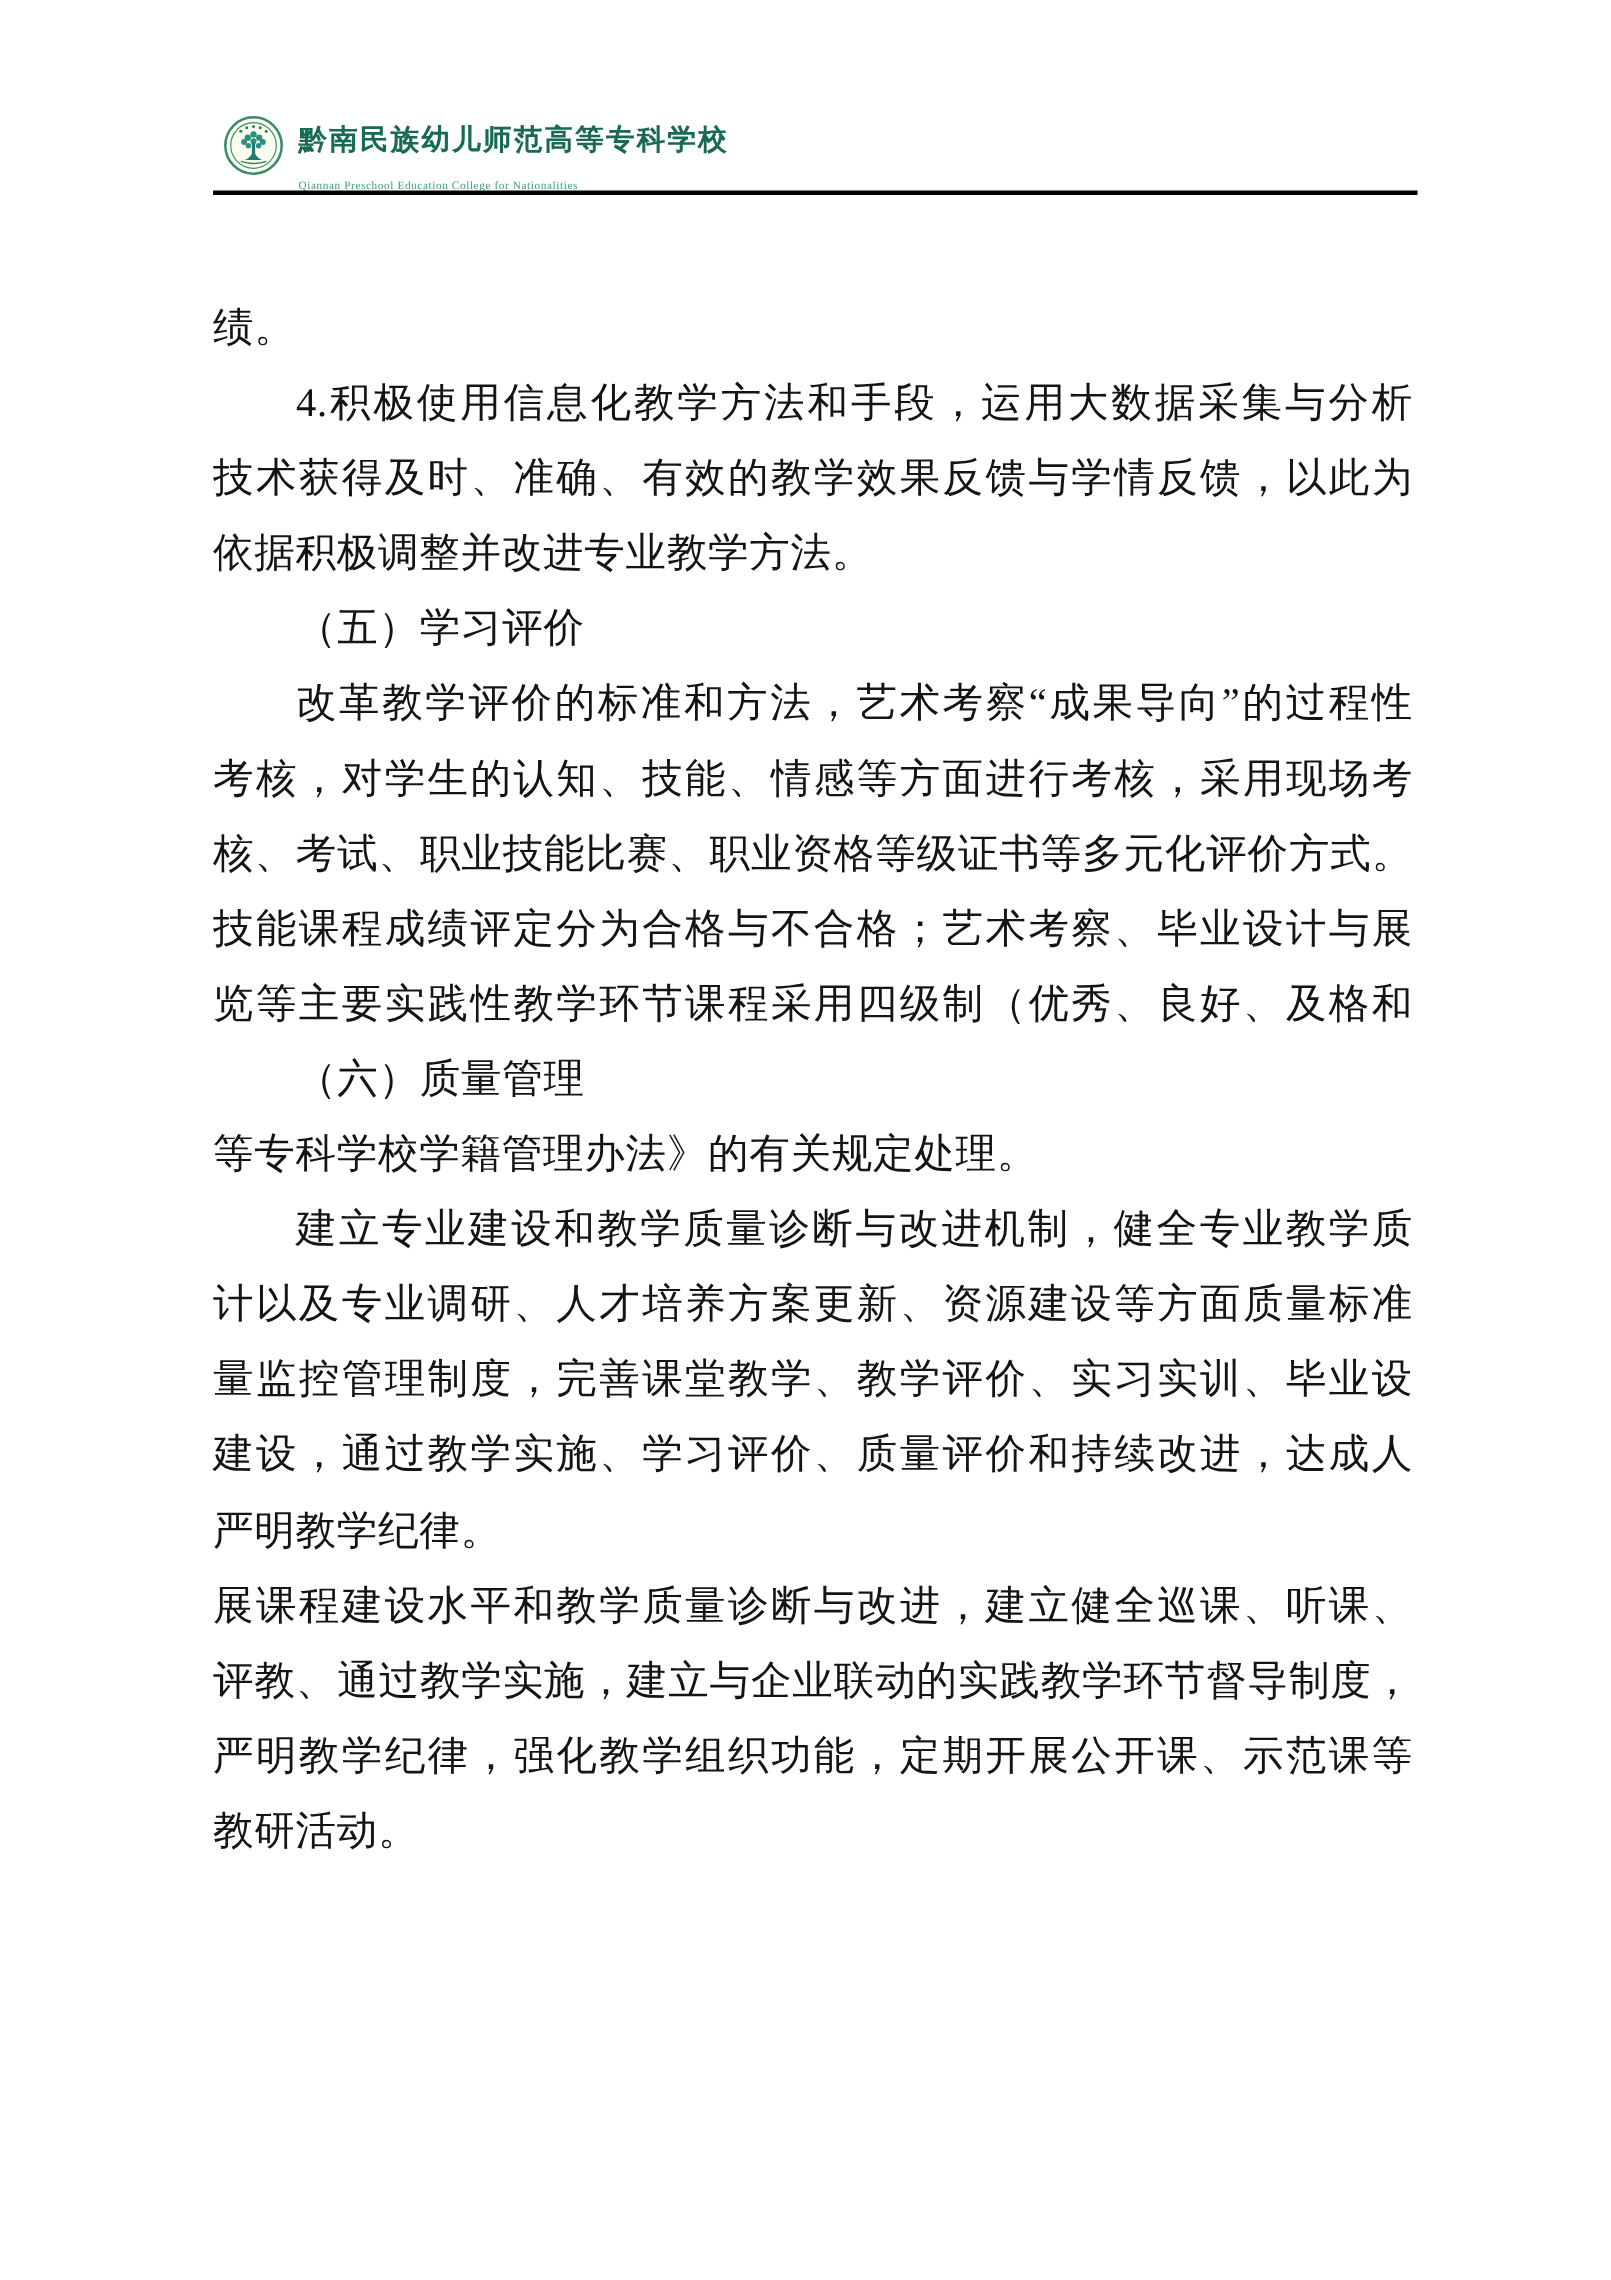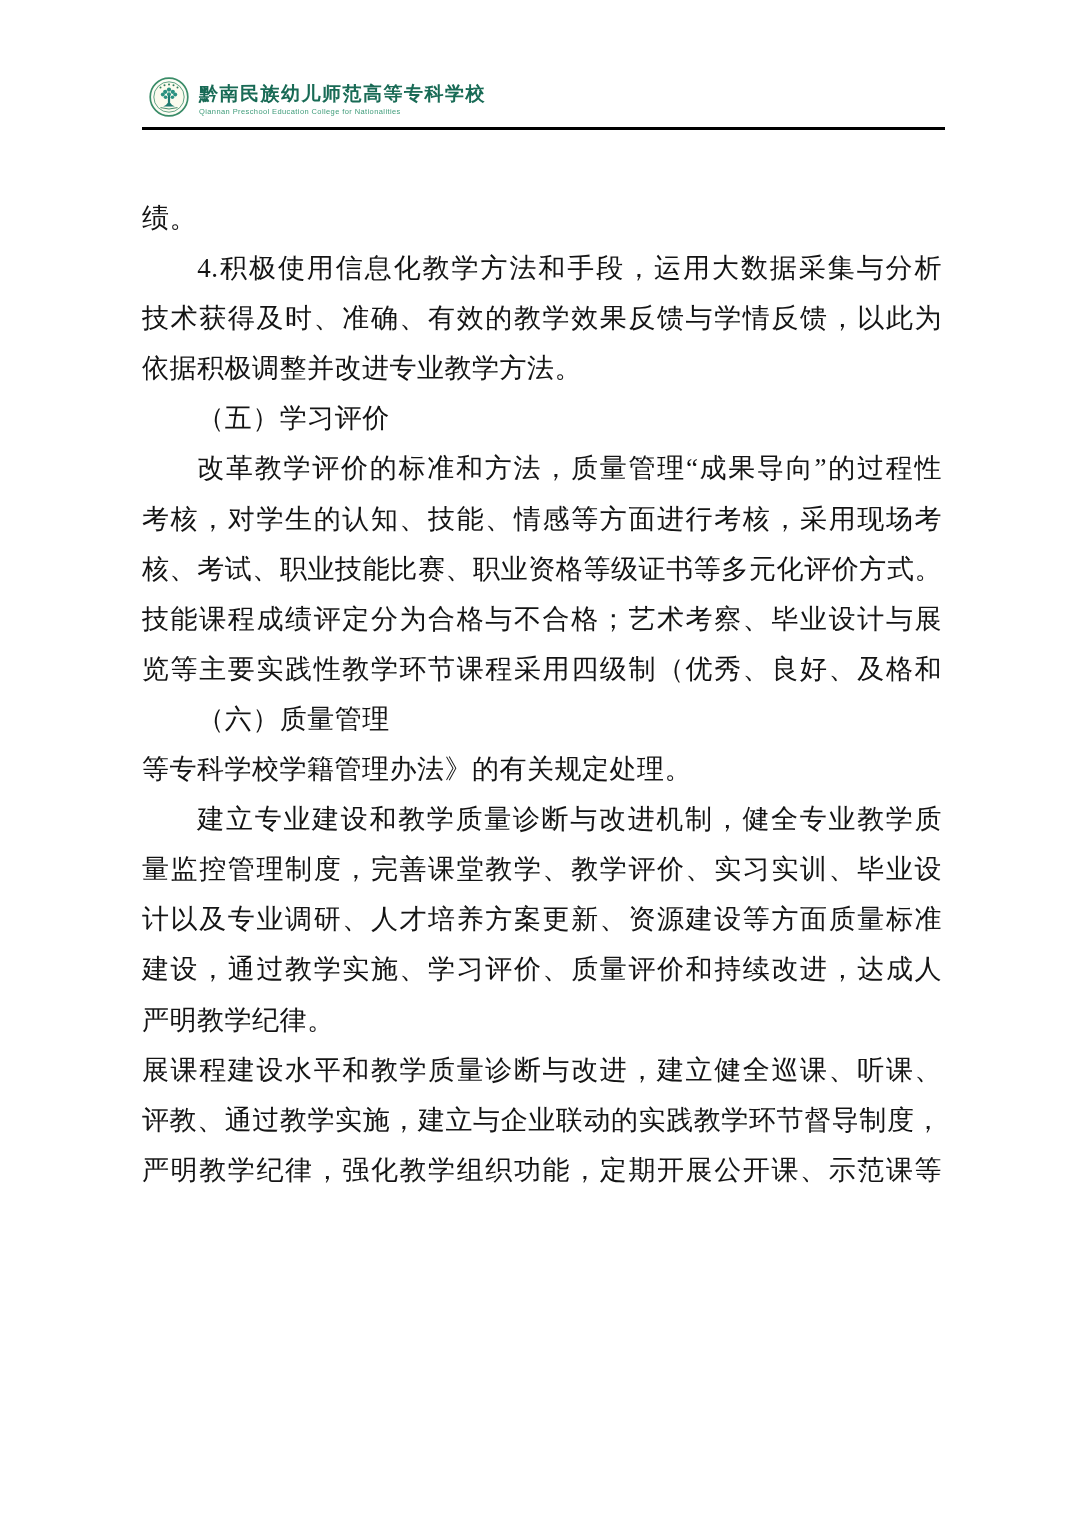--- a/index.html
+++ b/index.html
@@ -11,21 +11,21 @@
   .header { position: absolute; left: 0; top: 0; width: 1074px; height: 135px; }
   .logo { position: absolute; left: 149px; top: 77px; width: 40px; height: 40px; }
   .brand { position: absolute; left: 199px; top: 82px; width: 420px; }
   .brand-zh {
     font-size: 19px; font-weight: bold; color: #186a55;
     letter-spacing: 1.5px; line-height: 24px;
     font-family: "Liberation Serif", "DejaVu Serif", serif;
   }
   .brand-en {
     font-size: 7.5px; color: #3f9c7a; letter-spacing: 0.4px;
-    line-height: 11px; font-family: Liberation Sans, sans-serif;
+    line-height: 11px; font-family: Liberation Serif, serif; margin-top: 12px;
   }
   .header-rule { position: absolute; left: 142px; top: 127px; width: 803px; height: 3px; background: #000000; }
 
   
   .doc-body { position: absolute; left: 142px; top: 193px; width: 800px; }
   .line {
     height: 50.1px; line-height: 50.1px;
     font-size: 27px; letter-spacing: 0.5px;
     white-space: nowrap; text-align: left;
   }
@@ -67,30 +67,31 @@
     </div>
     <div class="header-rule"></div>
   </div>
 
   <div class="doc-body">
     <div class="line">绩。</div>
     <div class="line indent fill">4.积极使用信息化教学方法和手段，运用大数据采集与分析</div>
     <div class="line fill">技术获得及时、准确、有效的教学效果反馈与学情反馈，以此为</div>
     <div class="line">依据积极调整并改进专业教学方法。</div>
     <div class="line indent">（五）学习评价</div>
-    <div class="line indent fill">改革教学评价的标准和方法，质量管理“成果导向”的过程性</div>
+    <div class="line indent fill">改革教学评价的标准和方法，艺术考察“成果导向”的过程性</div>
     <div class="line fill">考核，对学生的认知、技能、情感等方面进行考核，采用现场考</div>
     <div class="line fill">核、考试、职业技能比赛、职业资格等级证书等多元化评价方式。</div>
     <div class="line fill">技能课程成绩评定分为合格与不合格；艺术考察、毕业设计与展</div>
     <div class="line fill">览等主要实践性教学环节课程采用四级制（优秀、良好、及格和</div>
     <div class="line indent">（六）质量管理</div>
     <div class="line">等专科学校学籍管理办法》的有关规定处理。</div>
     <div class="line indent fill">建立专业建设和教学质量诊断与改进机制，健全专业教学质</div>
+    <div class="line fill">计以及专业调研、人才培养方案更新、资源建设等方面质量标准</div>
     <div class="line fill">量监控管理制度，完善课堂教学、教学评价、实习实训、毕业设</div>
-    <div class="line fill">计以及专业调研、人才培养方案更新、资源建设等方面质量标准</div>
     <div class="line fill">建设，通过教学实施、学习评价、质量评价和持续改进，达成人</div>
     <div class="line">严明教学纪律。</div>
     <div class="line fill">展课程建设水平和教学质量诊断与改进，建立健全巡课、听课、</div>
     <div class="line fill">评教、通过教学实施，建立与企业联动的实践教学环节督导制度，</div>
     <div class="line fill">严明教学纪律，强化教学组织功能，定期开展公开课、示范课等</div>
+    <div class="line">教研活动。</div>
   </div>
 
 </div>
 
 </body></html>

